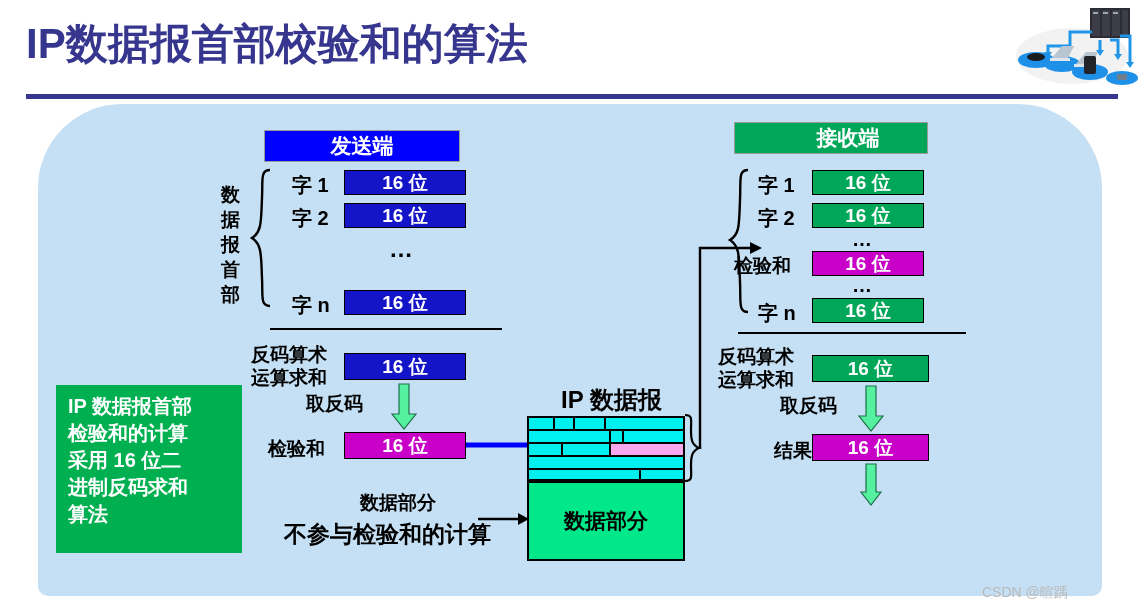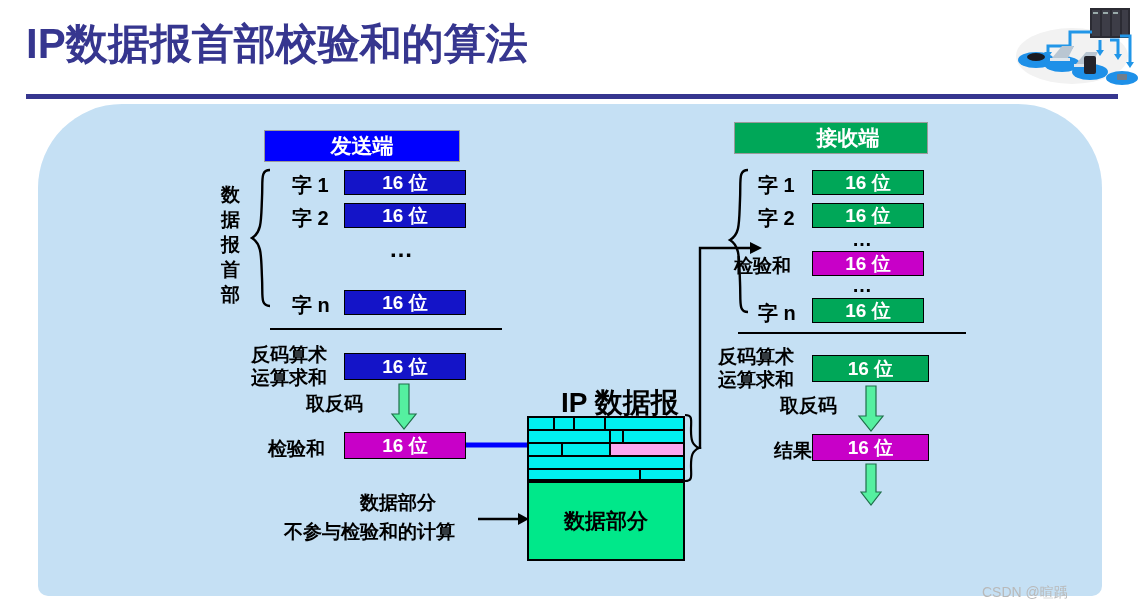--- a/index.html
+++ b/index.html
@@ -181,22 +181,29 @@
   <div class="t" style="left:268px;top:436px;font-size:19px;">检验和</div>
   <div class="bx w-mag" style="left:344px;top:432px;width:122px;height:27px;">16 位</div>
 
   <div style="position:absolute;left:466px;top:436px;width:130px;height:18px;">
     <svg width="130" height="18" viewBox="0 0 130 18">
       <path d="M0 9 L112 9" stroke="#0000ff" stroke-width="5" fill="none"></path>
       <polygon points="112,1 129,9 112,17" fill="#0000ff"></polygon>
     </svg>
   </div>
 
-
-  <div class="t" style="left:561px;top:384px;font-size:28px;">IP 数据报</div>
+  <div class="greenbox">
+    <div>IP 数据报首部</div>
+    <div>检验和的计算</div>
+    <div>采用 16 位二</div>
+    <div>进制反码求和</div>
+    <div>算法</div>
+  </div>
+
+  <div class="t" style="left:561px;top:384px;font-size:24px;">IP 数据报</div>
 
   <div class="ipwrap">
     <div class="iphdr">
       <div class="cellrow" style="top:0;height:13px;">
         <div class="cell" style="width:17%"></div>
         <div class="cell" style="width:13%"></div>
         <div class="cell" style="width:20%"></div>
         <div class="cell" style="width:50%"></div>
       </div>
       <div class="cellrow" style="top:13px;height:13px;">
@@ -227,21 +234,21 @@
   </div>
 
   <div style="position:absolute;left:698px;top:244px;width:68px;height:210px;">
     <svg width="68" height="210" viewBox="0 0 68 210">
       <path d="M2 205 L2 4 L52 4" fill="none" stroke="#000" stroke-width="2.4"></path>
       <polygon points="52,-2 64,4 52,10" fill="#000"></polygon>
     </svg>
   </div>
 
   <div class="t" style="left:360px;top:490px;font-size:19px;">数据部分</div>
-  <div class="t" style="left:284px;top:519px;font-size:19px;">不参与检验和的计算</div>
+  <div class="t" style="left:284px;top:519px;font-size:23px;">不参与检验和的计算</div>
   <div style="position:absolute;left:478px;top:512px;width:52px;height:14px;">
     <svg width="52" height="14" viewBox="0 0 52 14">
       <path d="M0 7 L40 7" stroke="#000" stroke-width="2.4" fill="none"></path>
       <polygon points="40,1 51,7 40,13" fill="#000"></polygon>
     </svg>
   </div>
 
   <div class="bx hdr-green" style="left:734px;top:122px;width:194px;height:32px;">接收端</div>
 
   <div style="position:absolute;left:728px;top:168px;width:22px;height:146px;">

